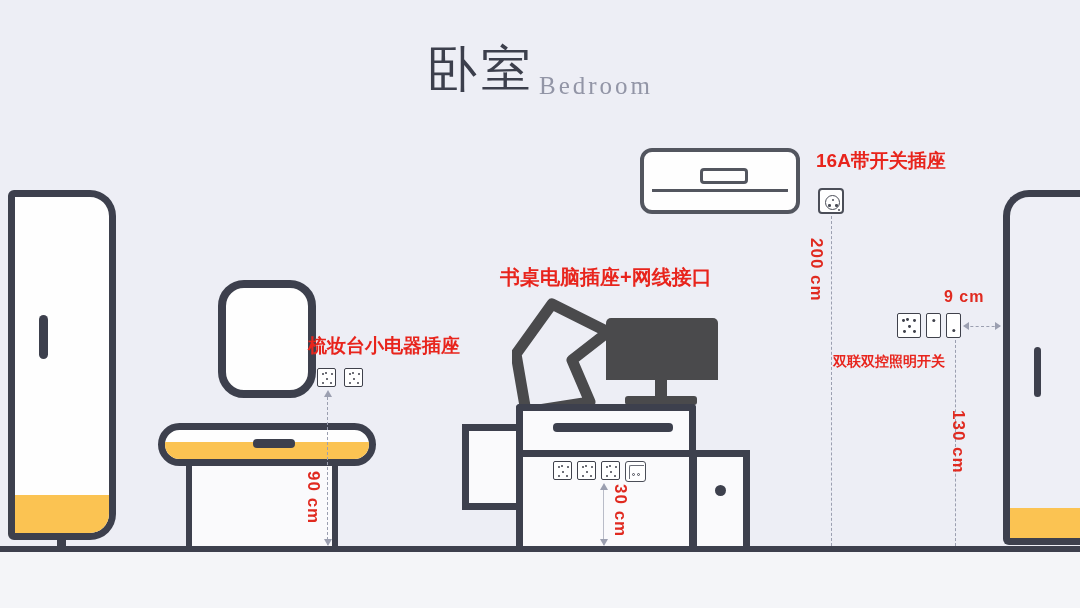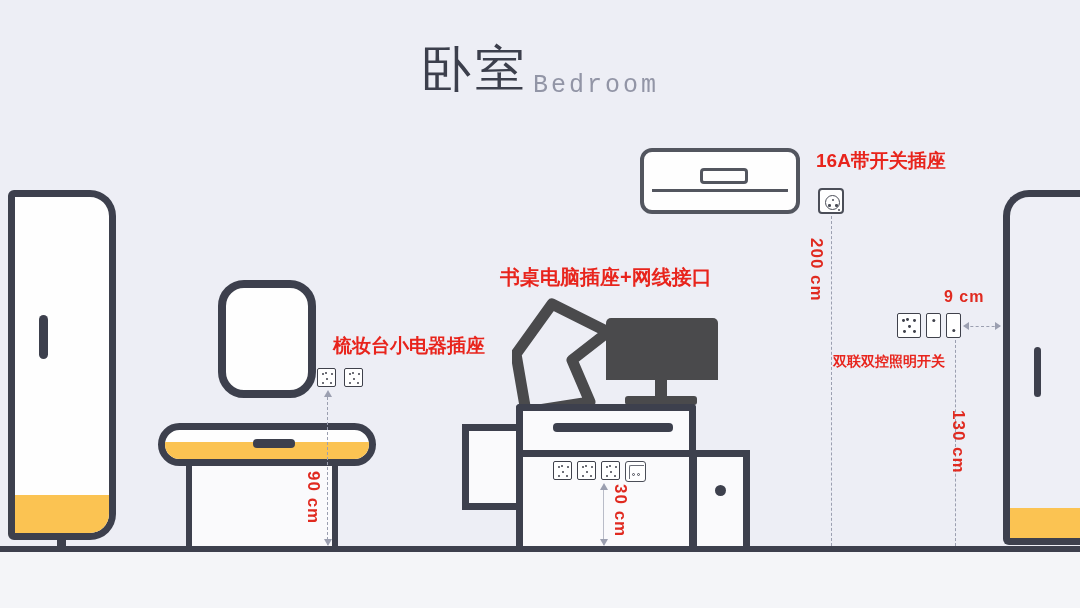--- a/index.html
+++ b/index.html
@@ -29,21 +29,21 @@
     position: absolute; left: 0; top: 36px; width: 1080px;
     text-align: center;
     display: flex; justify-content: center; align-items: baseline;
   }
   .title-cn {
     font-family: "Liberation Serif", "DejaVu Serif", serif;
     font-size: 50px; color: #3c3f4c; letter-spacing: 4px;
     font-weight: 400;
   }
   .title-en {
-    font-family: Liberation Mono, monospace;
+    font-family: Liberation Serif, serif;
     font-size: 25px; color: #9295a6; letter-spacing: 3px;
     margin-left: 4px; align-self: flex-end; margin-bottom: 3px;
   }
 
   
   .obj { position: absolute; }
 
   
   #wardrobe-left {
     left: 8px; top: 190px; width: 108px; height: 350px;
@@ -409,21 +409,21 @@
       <div class="h h1"></div>
       <div class="h h2"></div>
     </div>
   </div>
 
   <div class="dimline-solid" style="left:603px; top:485px; height:60px;"></div>
   <div class="arrow-up" style="left:600px; top:483px;"></div>
   <div class="arrow-down" style="left:600px; top:539px;"></div>
   <div class="dim-red dim-vert" style="left:610px; top:484px;">30 cm</div>
 
-  <div class="label-red" style="left:333px; top:333px; font-size:19px;">梳妆台小电器插座</div>
+  <div class="label-red" style="left:308px; top:333px; font-size:19px;">梳妆台小电器插座</div>
 
   <div class="icon-row" style="left:317px; top:368px; gap:8px;">
     <div class="sock five">
       <span class="d"></span>
         <span class="d"></span>
         <span class="d"></span>
       <span class="d"></span>
         <span class="d"></span>
         <span class="d"></span>
     </div>

